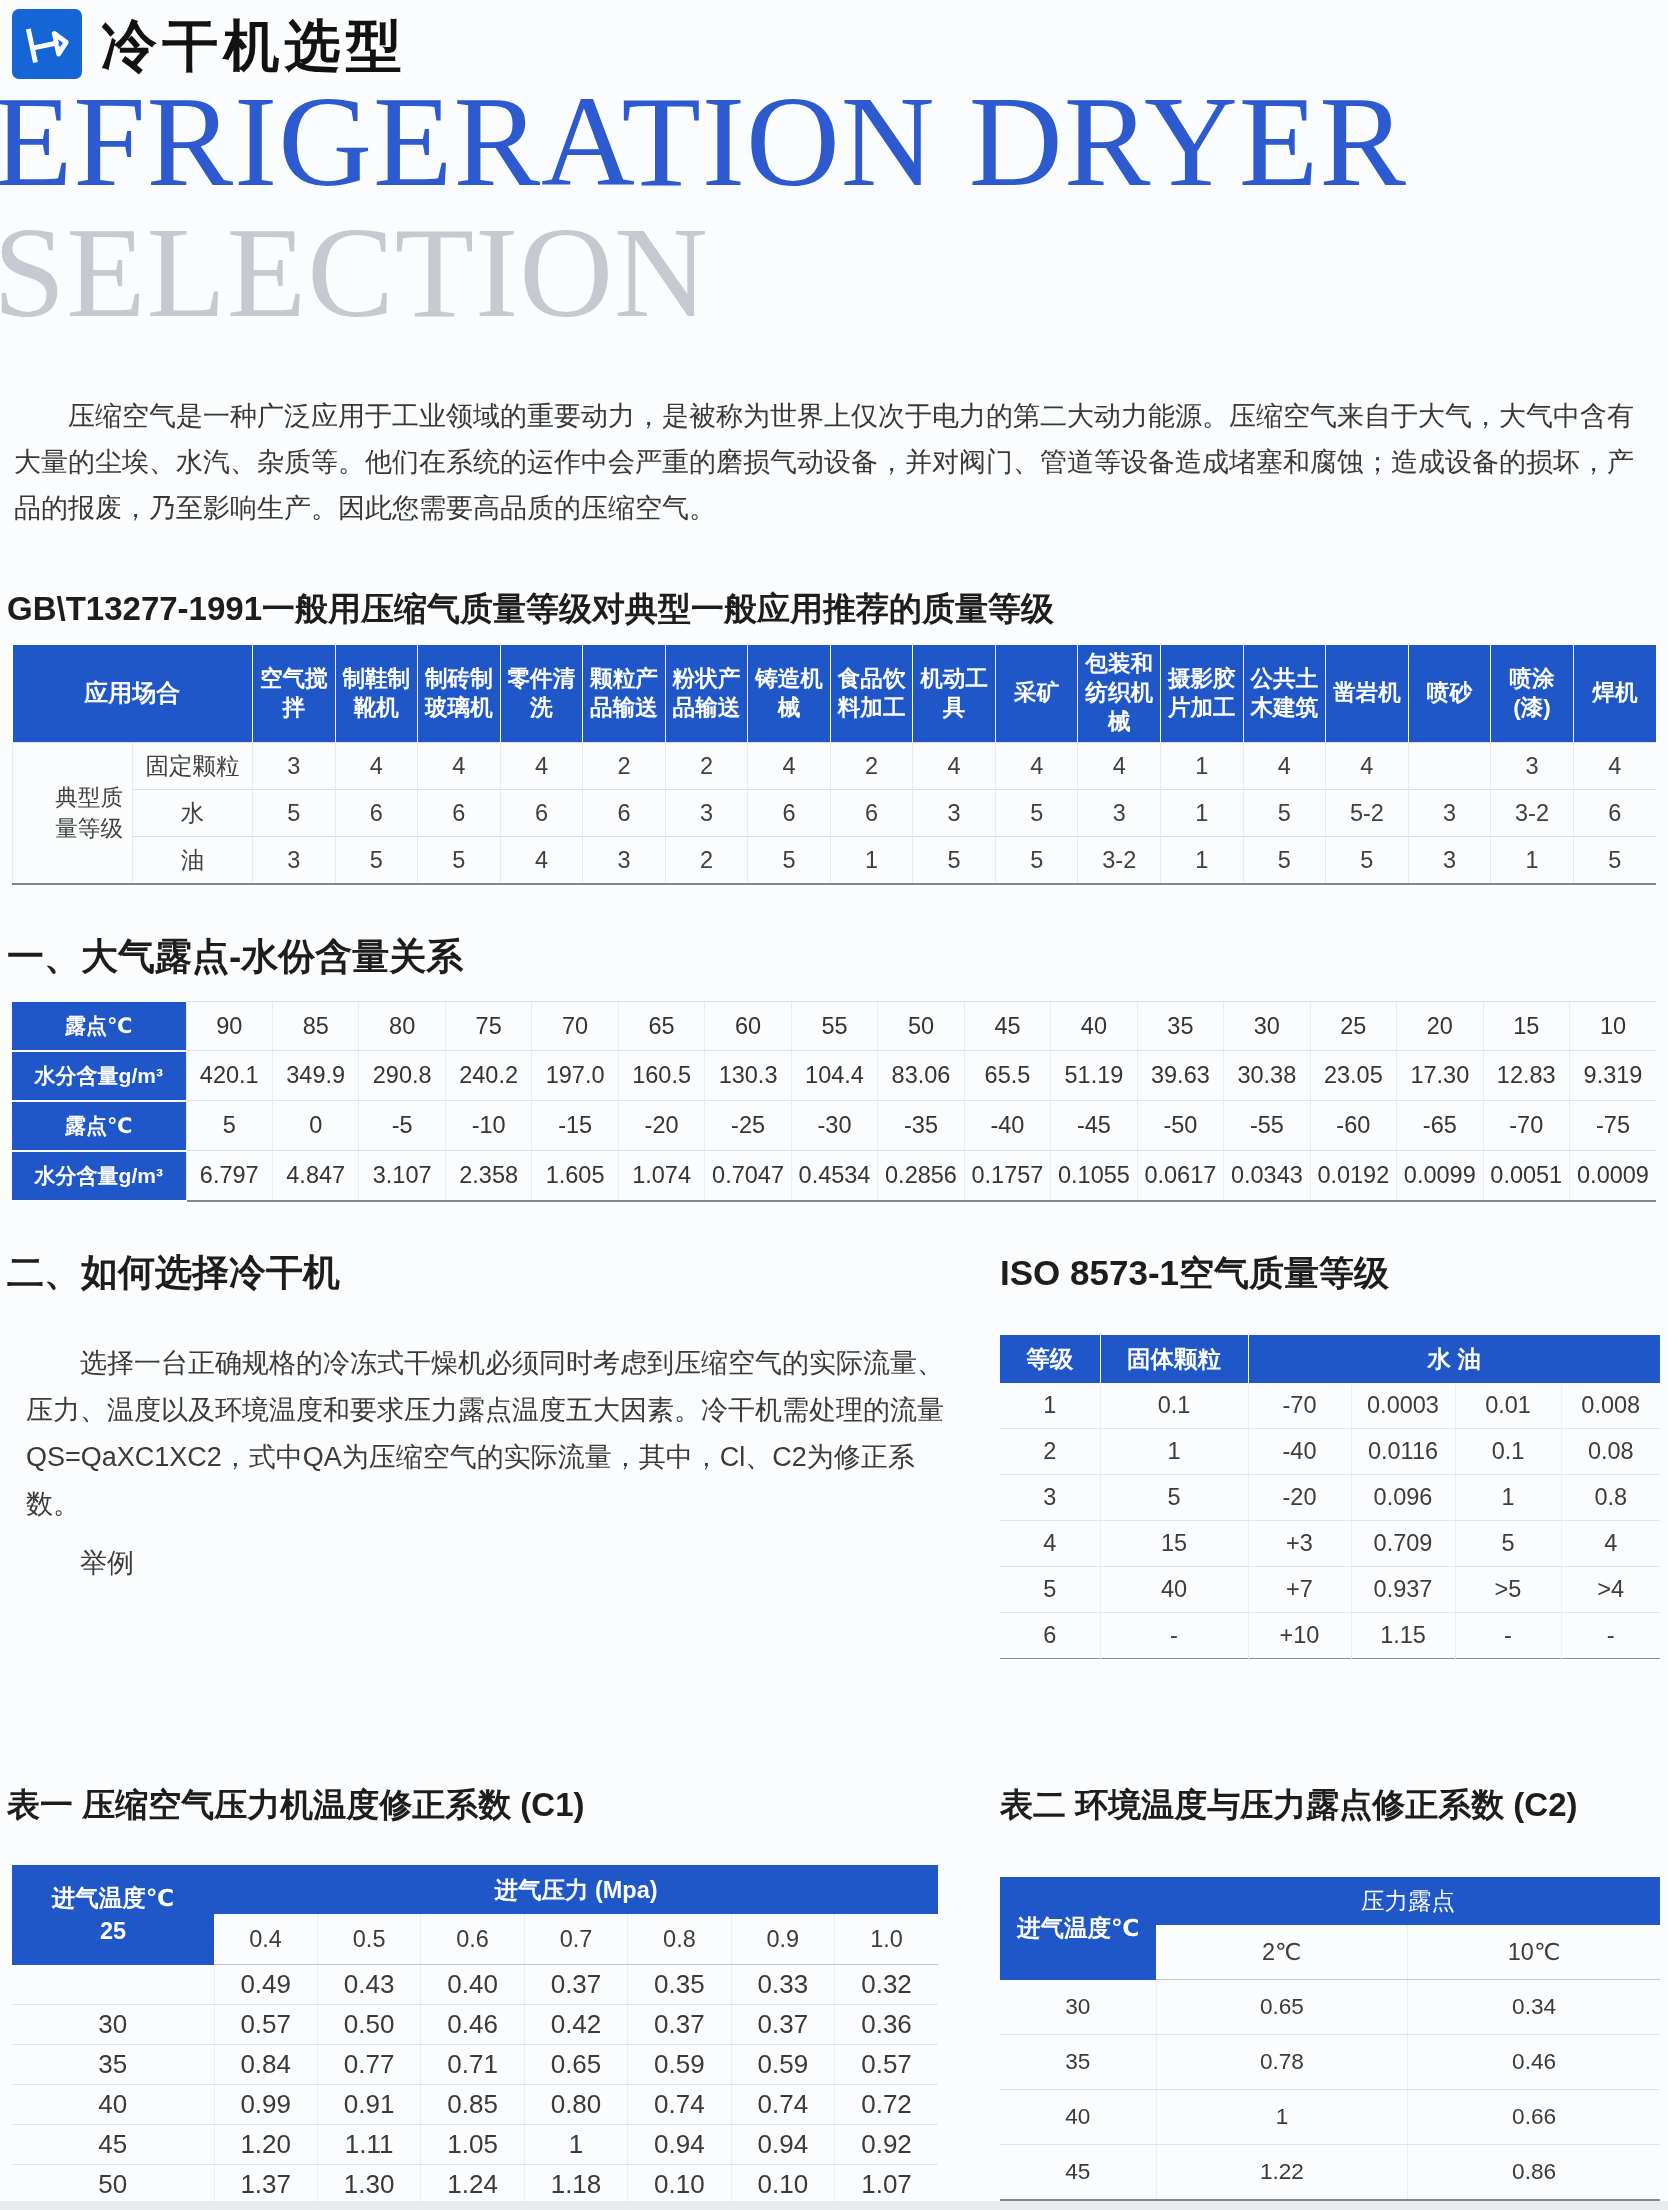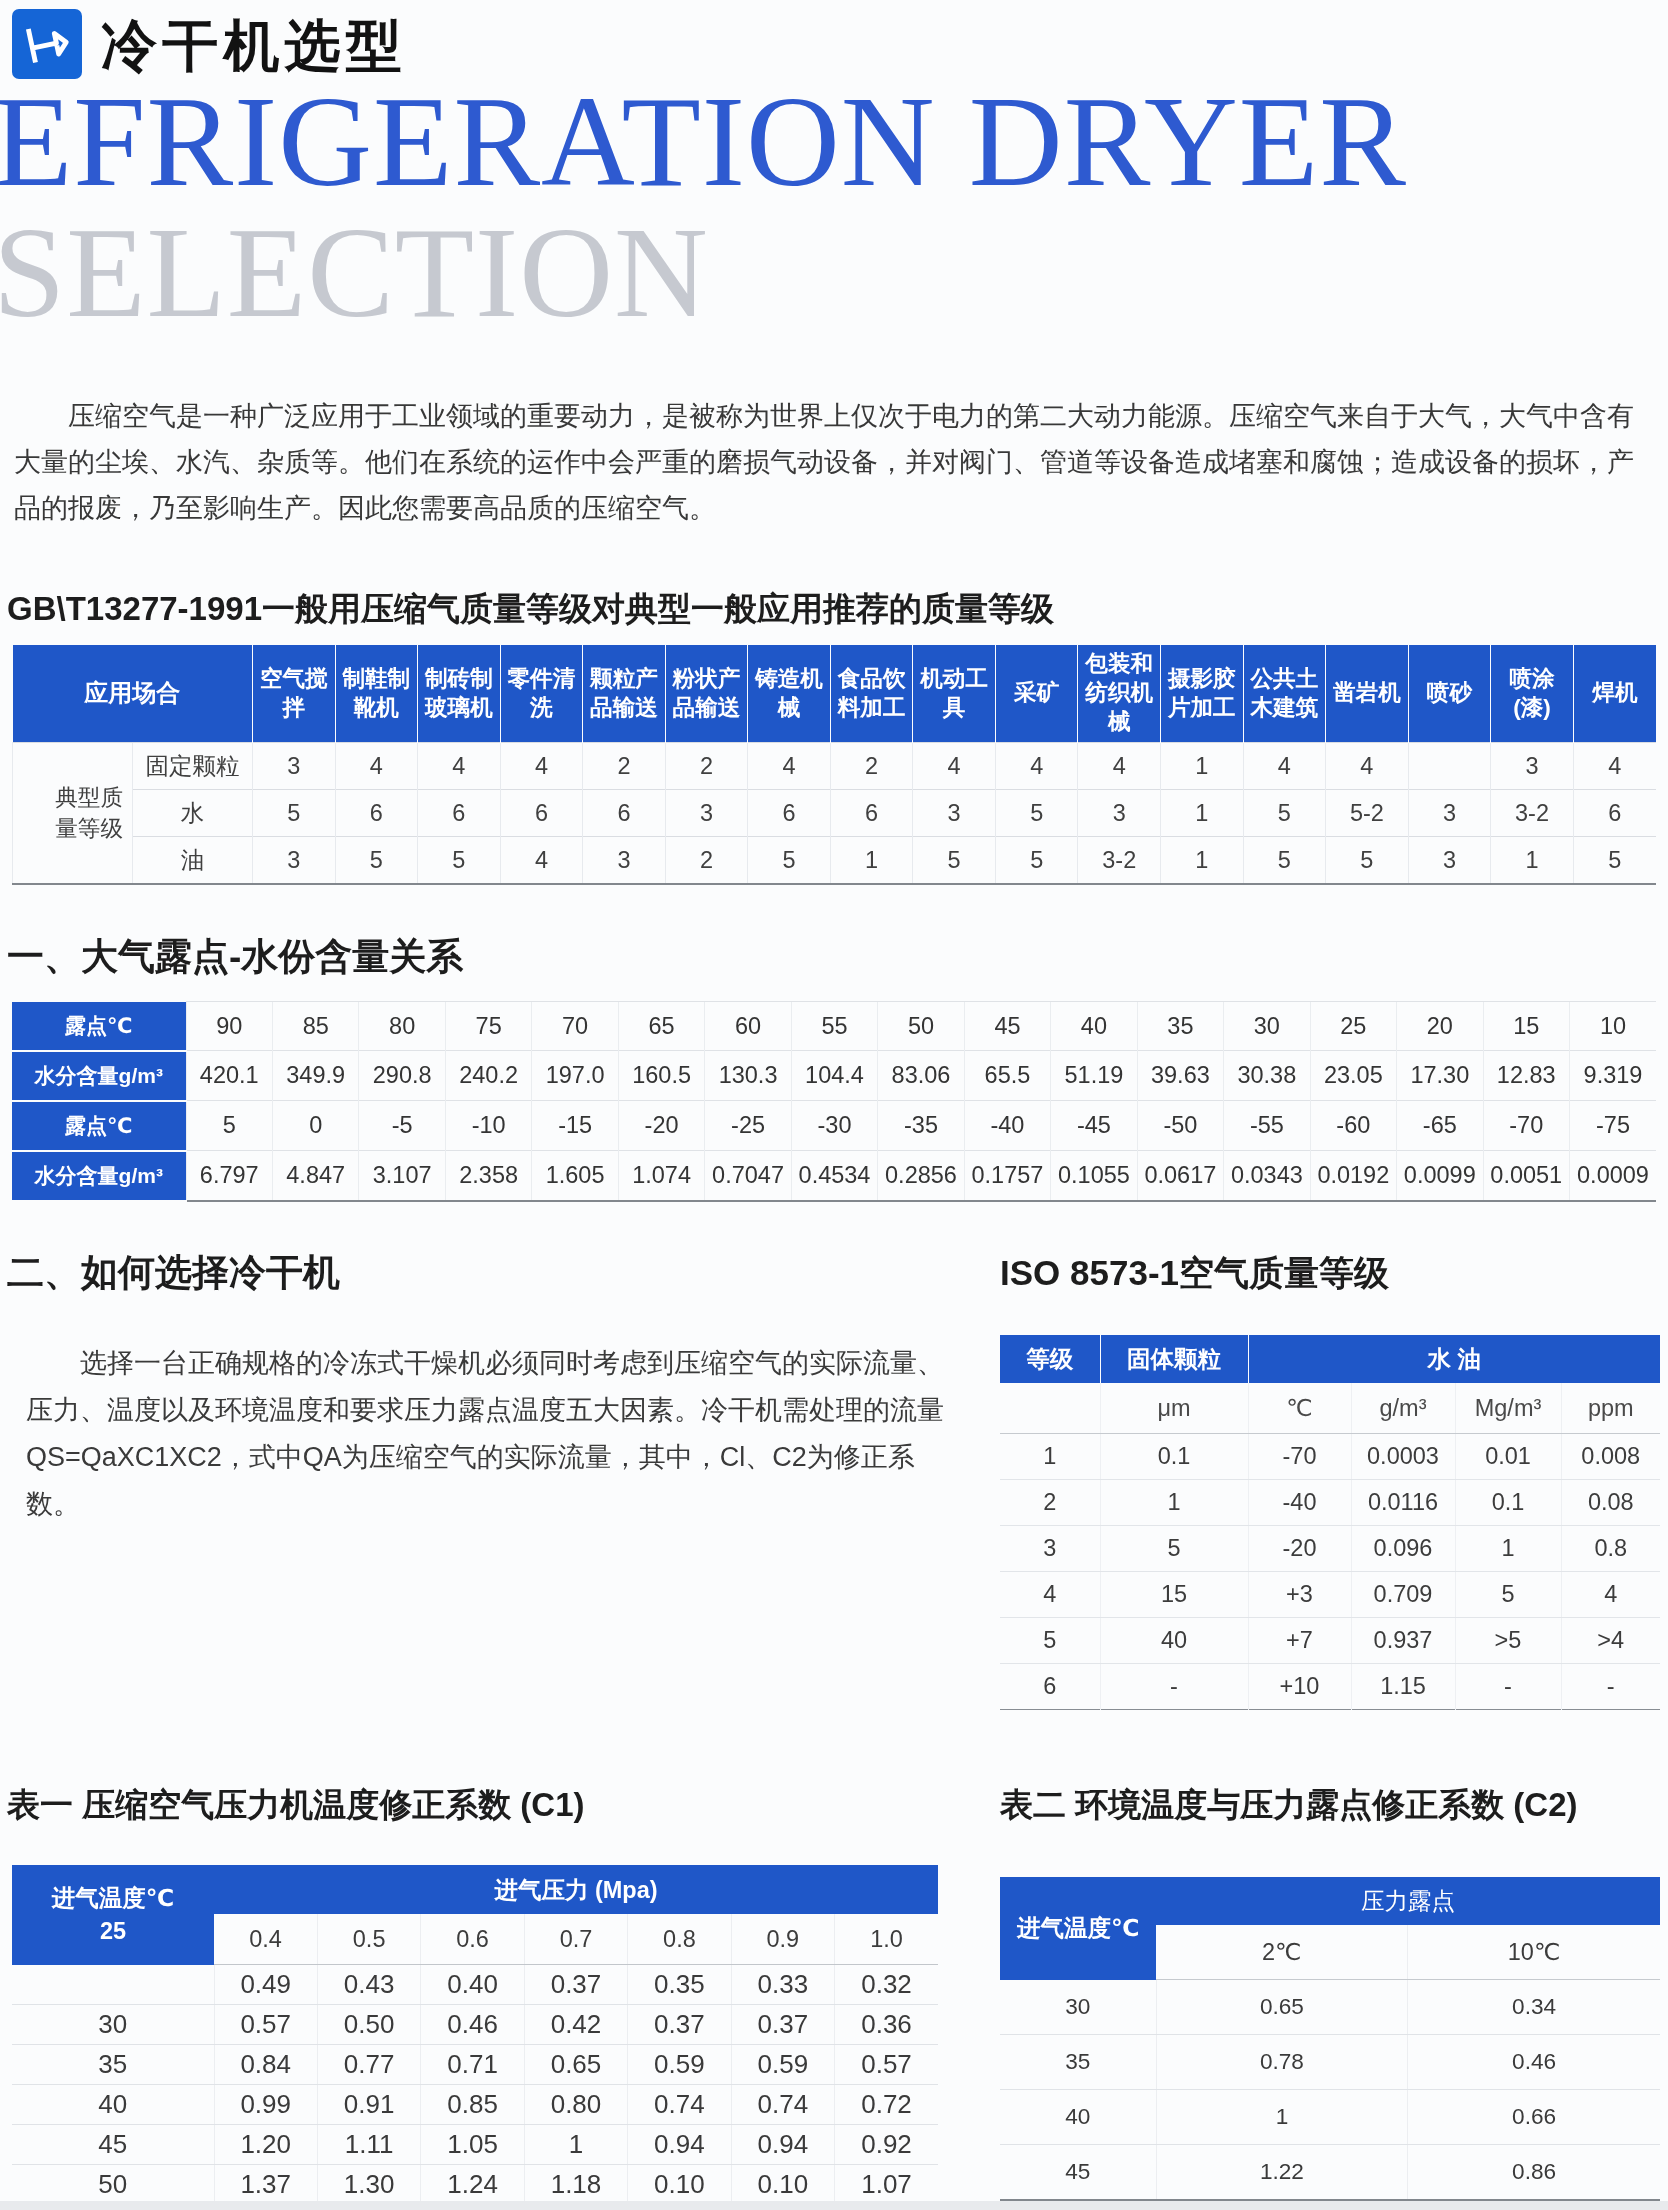--- a/index.html
+++ b/index.html
@@ -269,48 +269,41 @@
         <td>0.0099</td>
         <td>0.0051</td>
         <td>0.0009</td>
       </tr>
   </tbody>
 </table>
 
 <div class="abs h-sec" style="left:7px;top:1248px;">二、如何选择冷干机</div>
 <div class="abs sec2-body">
   <p>选择一台正确规格的冷冻式干燥机必须同时考虑到压缩空气的实际流量、压力、温度以及环境温度和要求压力露点温度五大因素。冷干机需处理的流量QS=QaXC1XC2，式中QA为压缩空气的实际流量，其中，Cl、C2为修正系数。</p>
+  <p class="noind">举例</p>
 </div>
 
 <div class="abs h-tbl" style="left:1000px;top:1250px;font-size:35px;">ISO 8573-1空气质量等级</div>
 <table class="abs iso">
   <colgroup>
       <col style="width:100px">
       <col style="width:148px">
       <col style="width:103px">
       <col style="width:104px">
       <col style="width:106px">
       <col style="width:99px">
     </colgroup>
   <thead>
     <tr>
       <th>等级</th>
       <th>固体颗粒</th>
       <th colspan="4">水  油</th>
     </tr>
   </thead>
   <tbody>
-    <tr class="sub">
-      <td></td>
-    <td>μm</td>
-        <td>℃</td>
-        <td>g/m³</td>
-        <td>Mg/m³</td>
-        <td>ppm</td>
-      </tr>
     <tr>
         <td>1</td>
         <td>0.1</td>
         <td>-70</td>
         <td>0.0003</td>
         <td>0.01</td>
         <td>0.008</td>
       </tr>
     <tr>
         <td>2</td>

